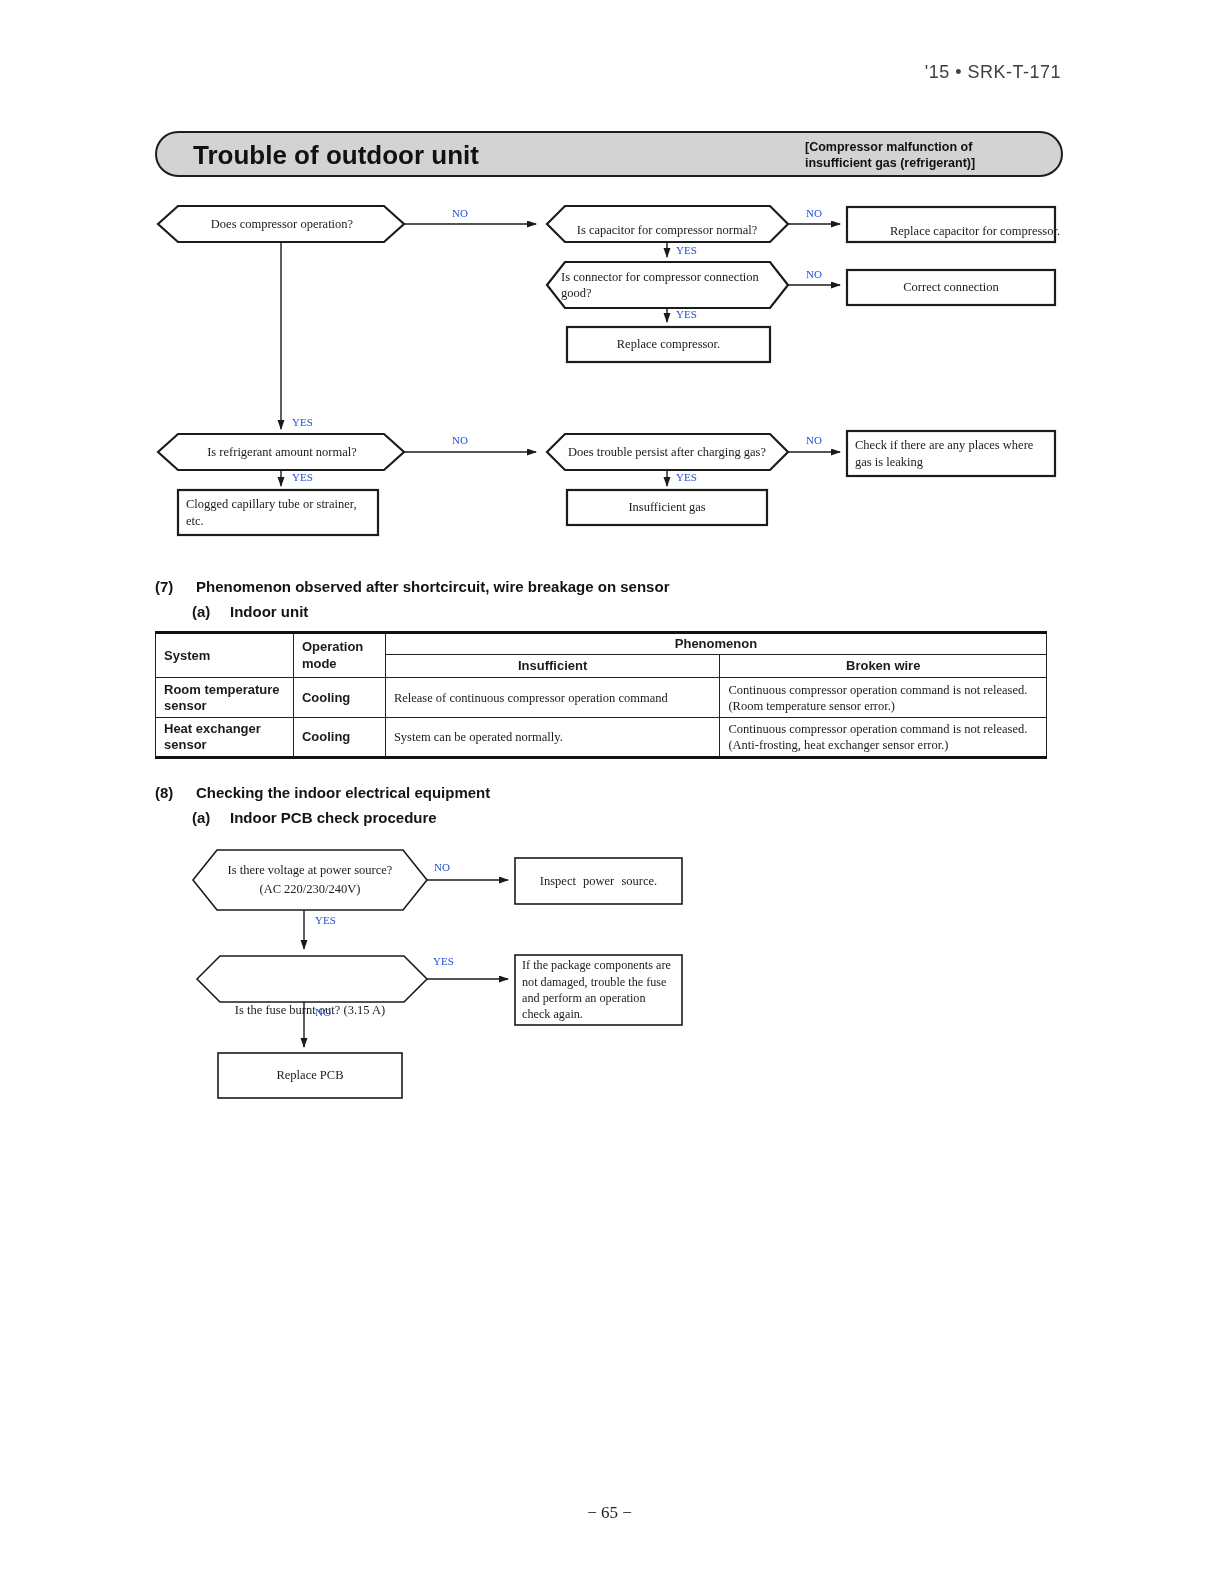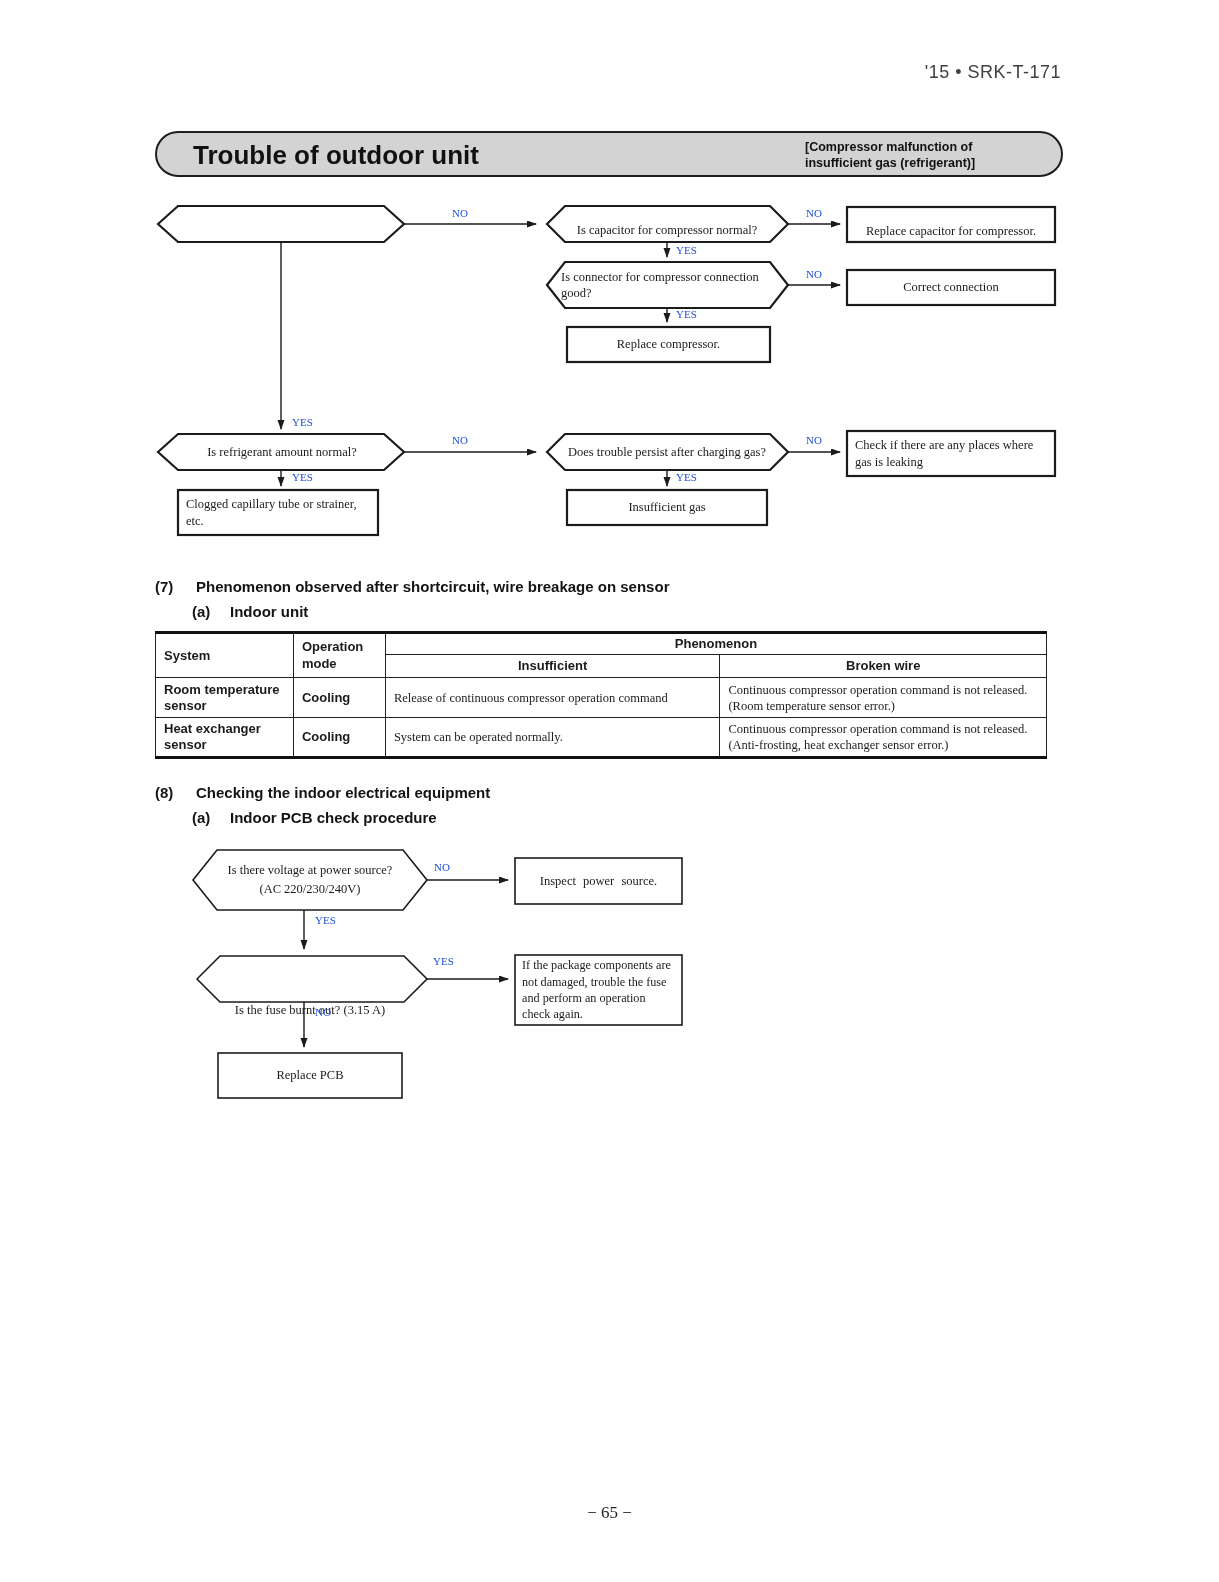--- a/index.html
+++ b/index.html
@@ -95,30 +95,31 @@
     </g>
     <g stroke="#1b1b1b" stroke-width="1.6" fill="#ffffff">
       <polygon points="193,880 217,850 403,850 427,880 403,910 217,910"></polygon>
       <polygon points="197,979 220,956 404,956 427,979 404,1002 220,1002"></polygon>
       <rect x="515" y="858" width="167" height="46"></rect>
       <rect x="515" y="955" width="167" height="70"></rect>
       <rect x="218" y="1053" width="184" height="45"></rect>
     </g>
   </svg>
 
+  <div class="node nowrap" style="left:168px;top:206px;width:228px;height:36px;">Does compressor operation?</div>
   <div class="node nowrap" style="left:556px;top:206px;width:222px;height:48px;">Is capacitor for compressor normal?</div>
   <div class="node left" style="left:561px;top:262px;width:214px;height:46px;">
     <span>
       <span class="bl">Is connector for compressor connection</span>
       <span class="bl">good?</span>
     </span>
   </div>
   <div class="node nowrap" style="left:168px;top:434px;width:228px;height:36px;">Is refrigerant amount normal?</div>
   <div class="node nowrap" style="left:556px;top:434px;width:222px;height:36px;">Does trouble persist after charging gas?</div>
-  <div class="node nowrap" style="left:847px;top:207px;width:208px;height:48px;">Replace capacitor for compressor.</div>
+  <div class="node nowrap" style="left:847px;top:207px;width:208px;height:48px;padding-left:24px;">Replace capacitor for compressor.</div>
   <div class="node nowrap" style="left:847px;top:270px;width:208px;height:35px;">Correct connection</div>
   <div class="node nowrap" style="left:567px;top:327px;width:203px;height:35px;">Replace compressor.</div>
   <div class="node left" style="left:186px;top:490px;width:190px;height:45px;">
     <span>
       <span class="bl">Clogged capillary tube or strainer,</span>
       <span class="bl">etc.</span>
     </span>
   </div>
   <div class="node left" style="left:855px;top:431px;width:196px;height:45px;">
     <span>

